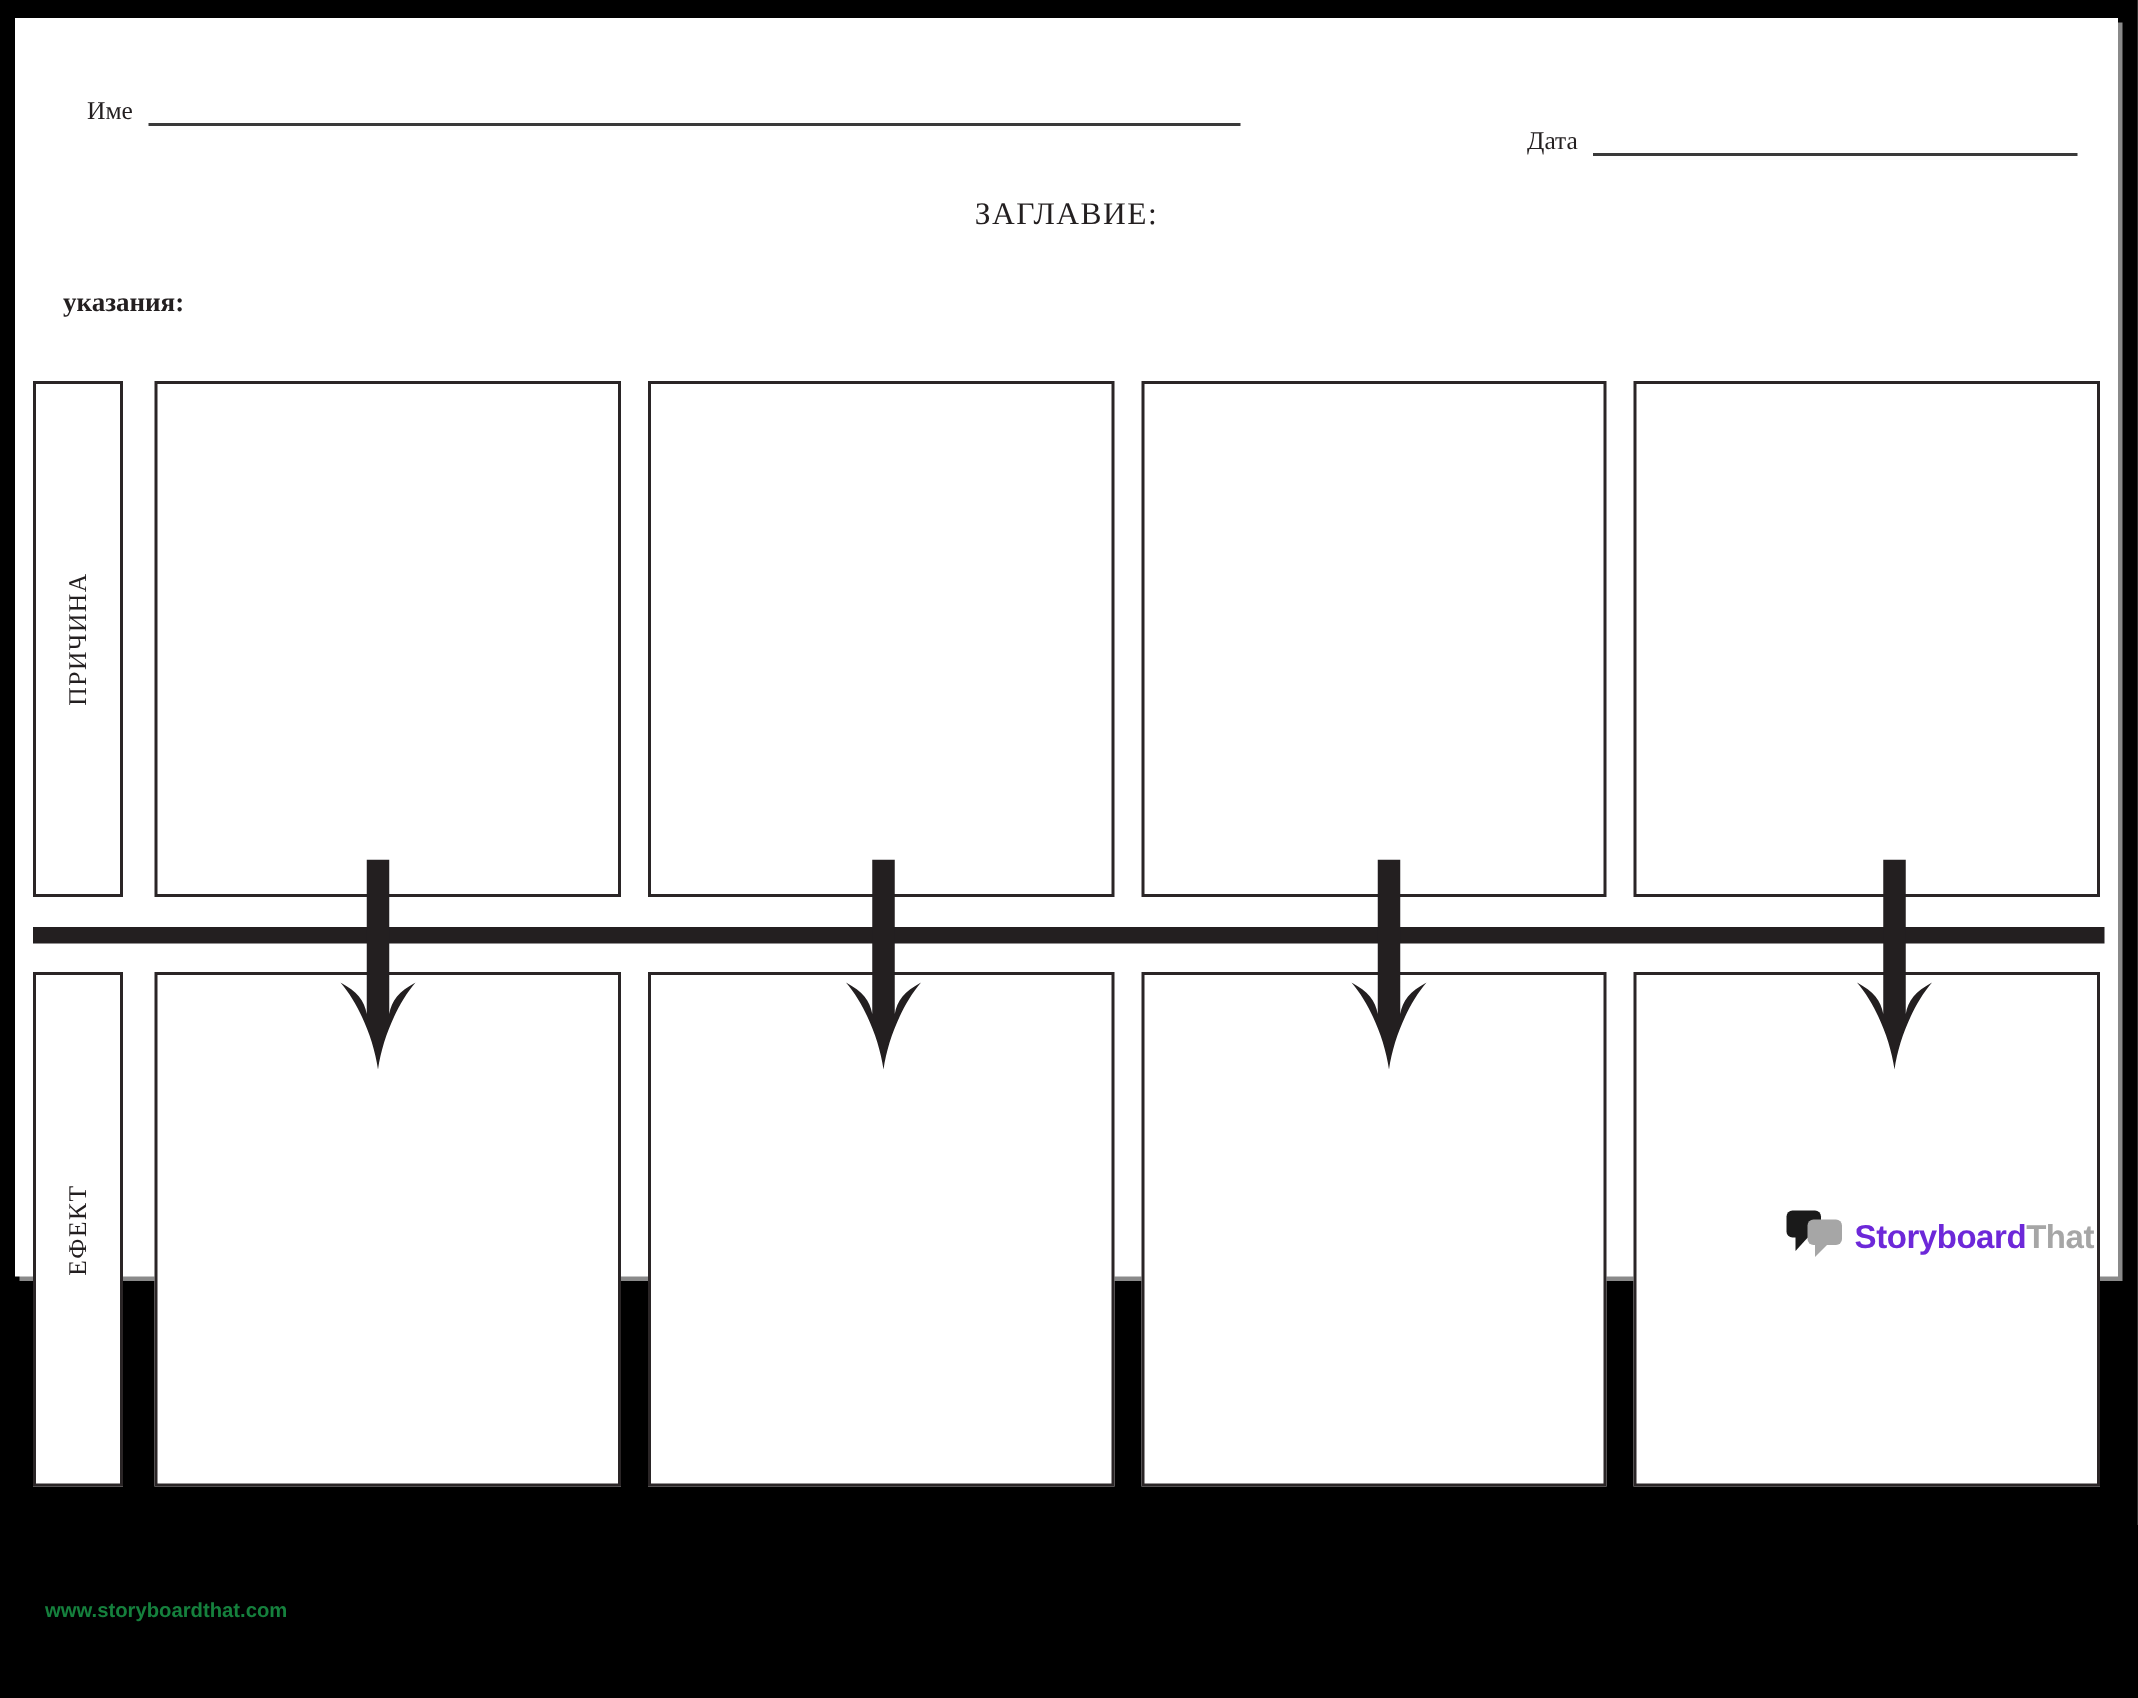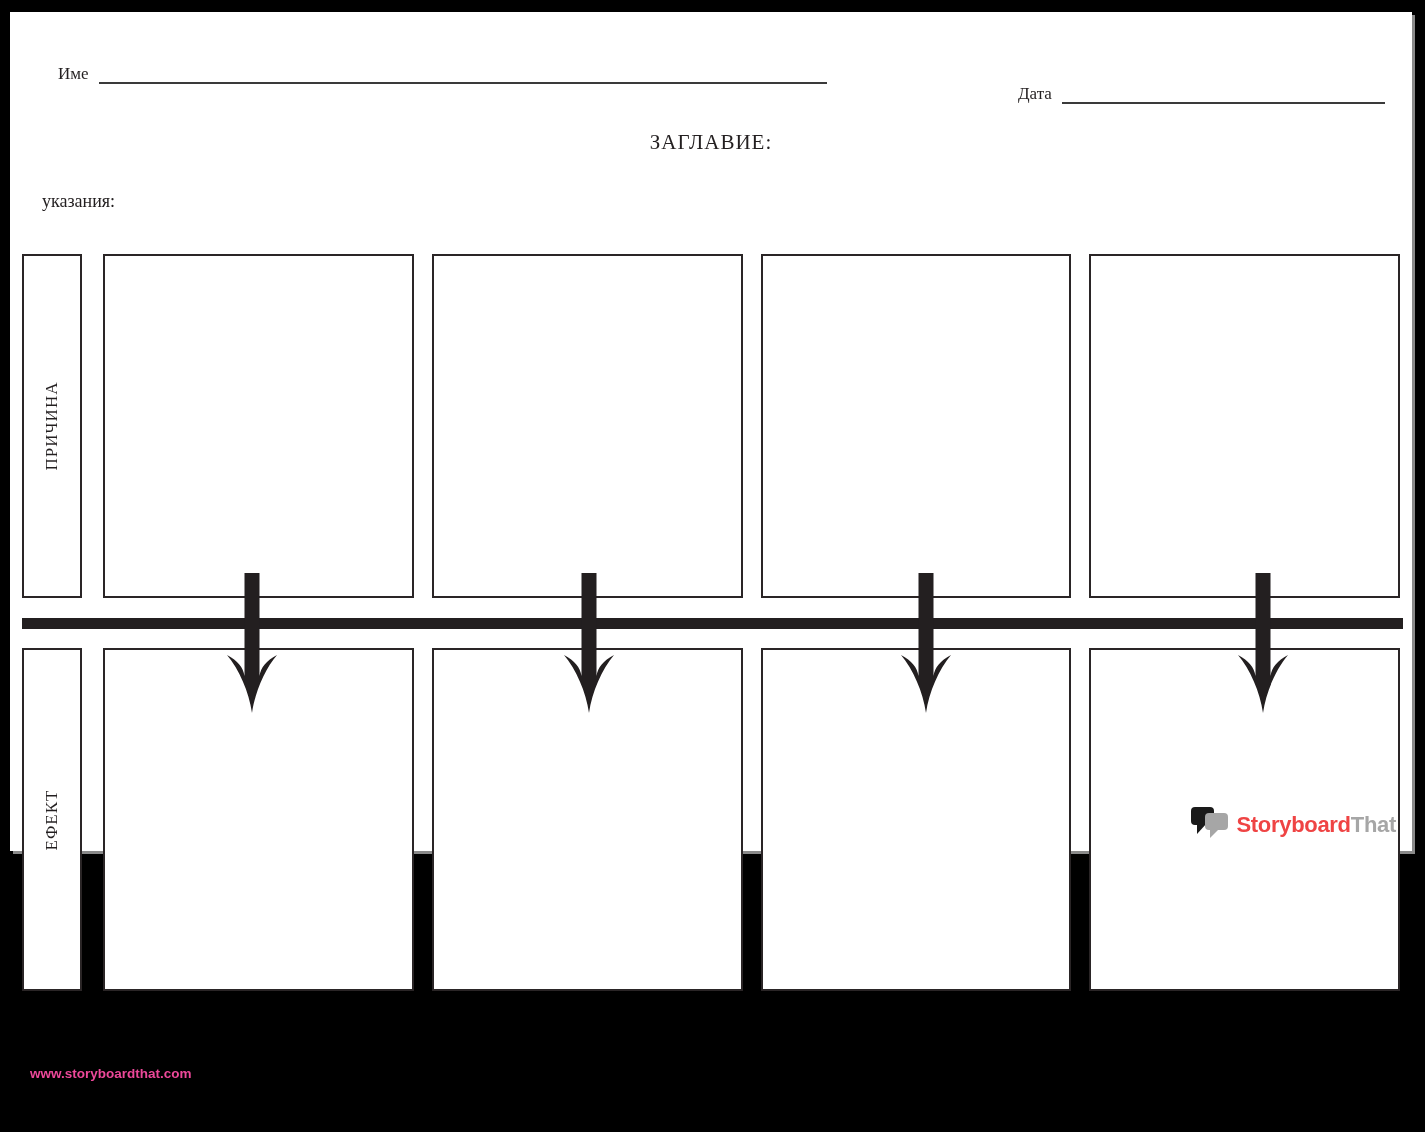--- a/index.html
+++ b/index.html
@@ -33,20 +33,21 @@
     position: absolute;
     left: 0; top: 118px; width: 100%;
     text-align: center;
     font-size: 21px;
     letter-spacing: 1px;
   }
   .instructions {
     position: absolute;
     left: 32px; top: 179px;
     font-size: 18px;
+    font-weight: bold;
   }
 
   
   .side-label-box {
     position: absolute;
     left: 12px; width: 60px;
     border: 2.5px solid #2a2526;
     background: #fff;
     display: flex; align-items: center; justify-content: center;
   }
@@ -91,31 +92,31 @@
   #arrow-3 { left: 890px; }
   #arrow-4 { left: 1227px; }
 
   
   .website-url {
     position: absolute;
     left: 20px; top: 1054px;
     font-family: "Liberation Sans", sans-serif;
     font-weight: 700;
     font-size: 13.5px;
-    color: #ec4899;
+    color: #15803d;
   }
   .logo {
     position: absolute;
     right: 16px; bottom: 6px;
     height: 40px;
     display: flex; align-items: center; gap: 6px;
     font-family: "Liberation Sans", sans-serif;
   }
   .logo-text { font-size: 22px; font-weight: 700; letter-spacing: -0.3px; }
-  .logo-text .primary { color: #ef4444; }
+  .logo-text .primary { color: #6d28d9; }
   .logo-text .secondary { color: #a6a6a6; margin-top: 12px; }
 </style>
 </head>
 <body>
 
 <div id="canvas">
   <div id="sheet">
 
     <div id="name-group" class="fill-group">
       <span class="fill-label">Име</span>

